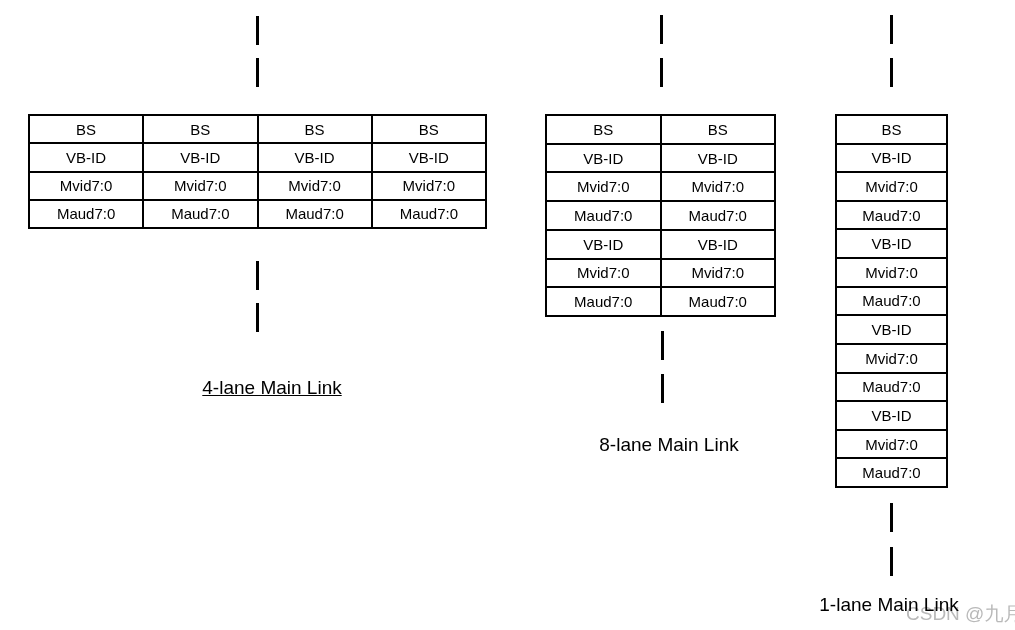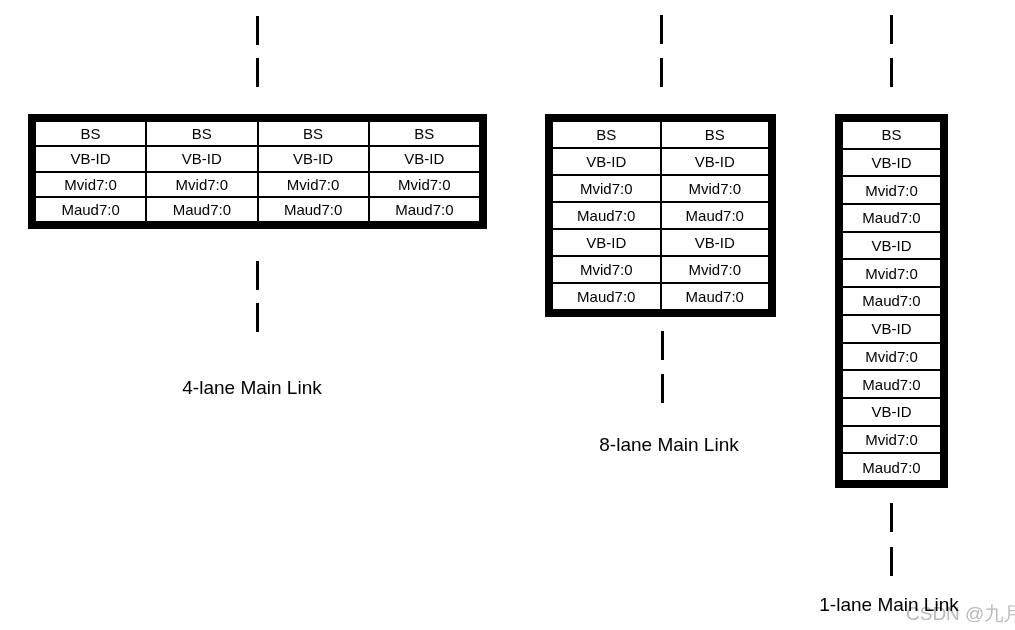--- a/index.html
+++ b/index.html
@@ -15,21 +15,21 @@
     overflow: hidden;
     font-family: "Liberation Sans", sans-serif;
     color: #000000;
   }
   
   .lane-table {
     position: absolute;
     display: grid;
     background: #000000;
     gap: 2px;
-    padding: 8px;
+    padding: 2px;
     box-sizing: border-box;
     grid-auto-rows: 1fr;
   }
   .cell {
     background: #ffffff;
     display: flex;
     align-items: center;
     justify-content: center;
     font-size: 15px;
     line-height: 1;
@@ -60,21 +60,21 @@
   .d-b3b { left: 890px; top: 547px; }
 
   .lane-label {
     position: absolute;
     transform: translateX(-50%);
     font-size: 19px;
     white-space: nowrap;
     z-index: 2;
     color: #000000;
   }
-  #label-4lane { left: 252px; top: 377px; }
+  #label-4lane { left: 272px; top: 377px; text-decoration: underline; }
   #label-2lane { left: 669px; top: 434px; }
   #label-1lane { left: 889px; top: 594px; }
 
   .watermark {
     position: absolute;
     left: 906px;
     top: 601px;
     font-size: 19px;
     white-space: nowrap;
     z-index: 1;

